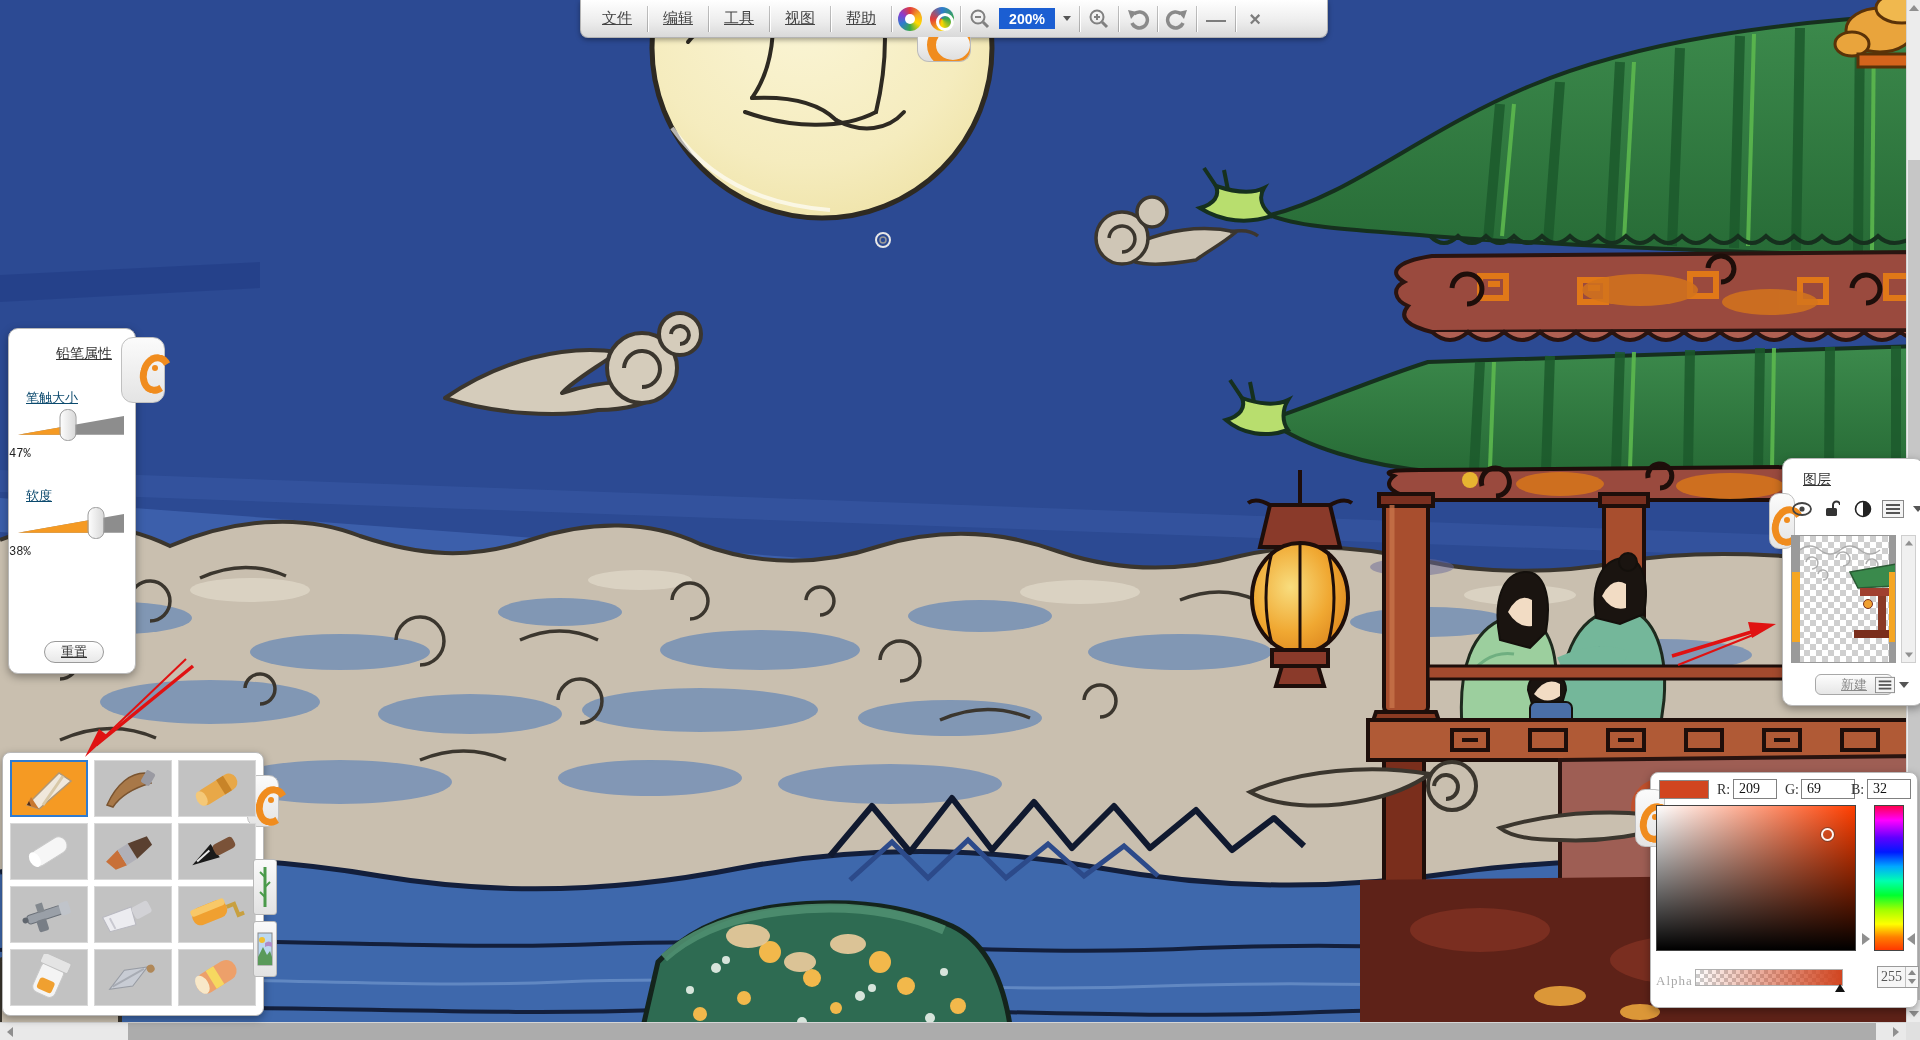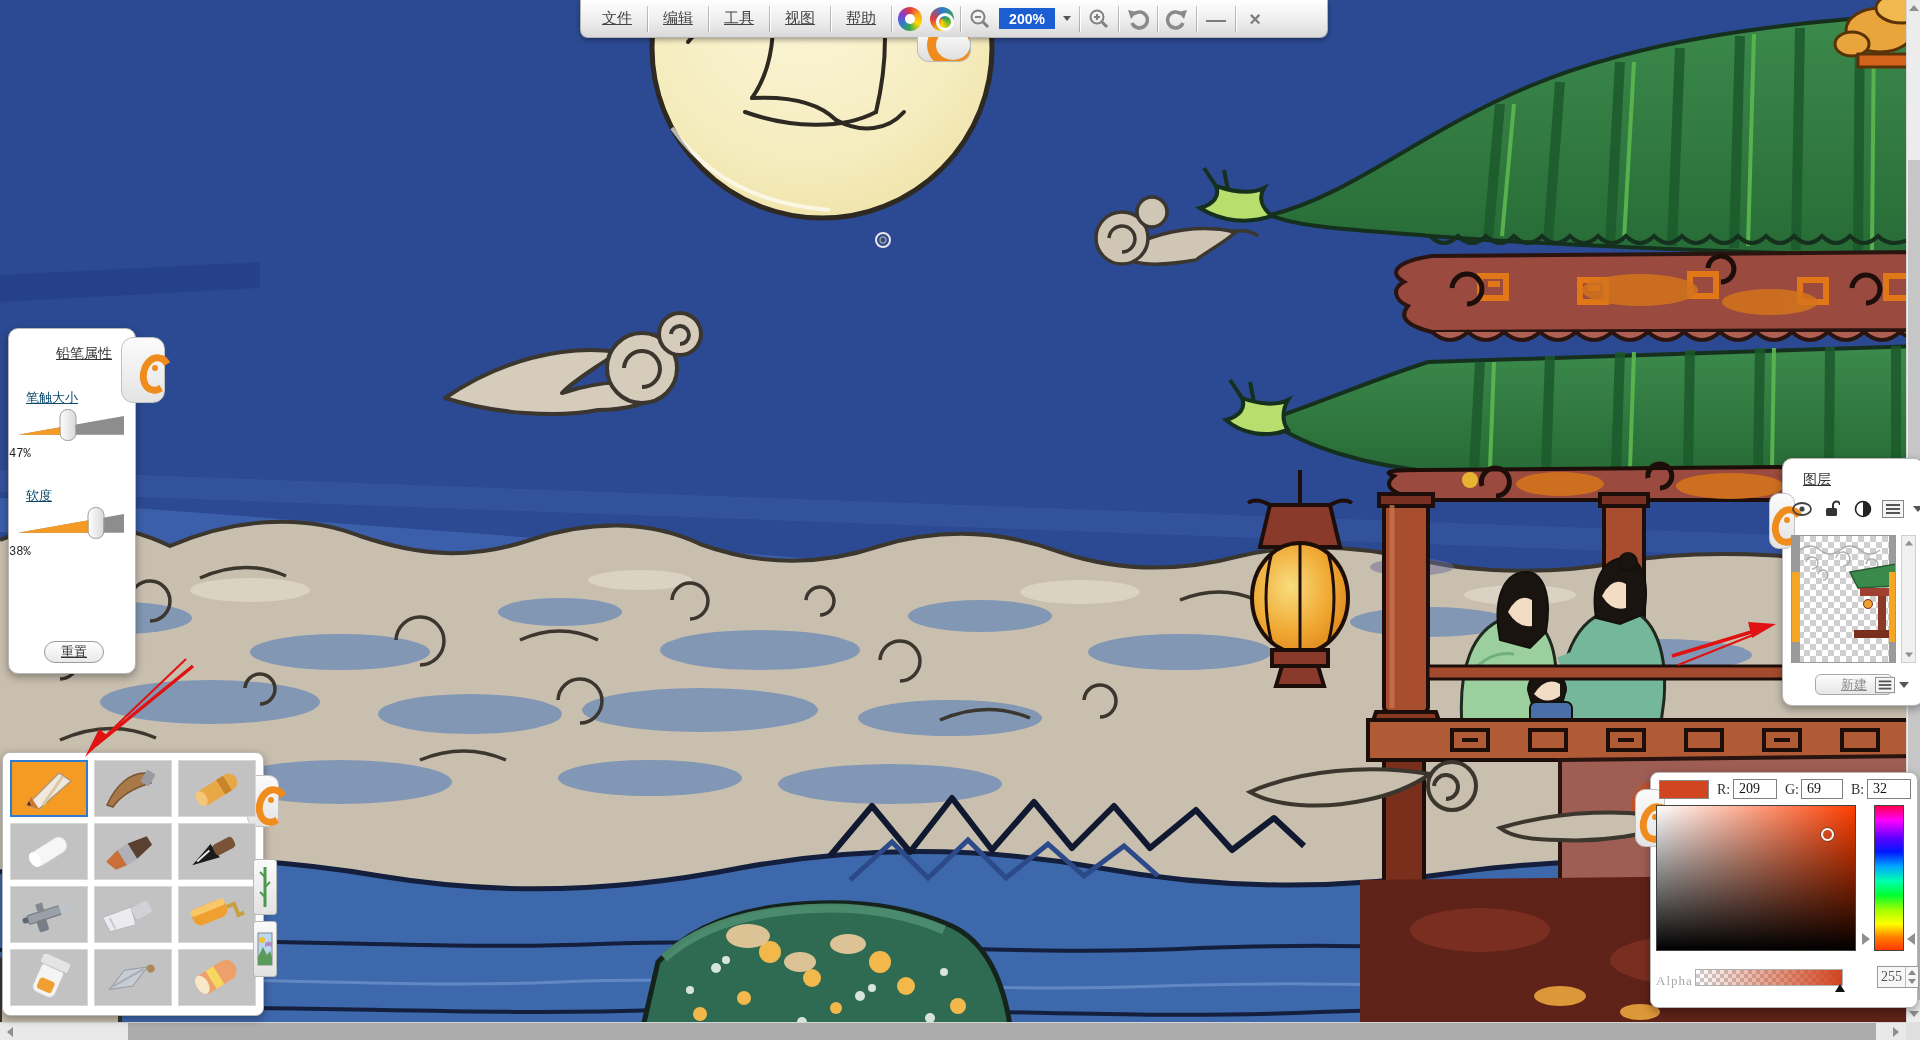--- a/index.html
+++ b/index.html
@@ -761,21 +761,21 @@
 </div>
 
 <div class="panel color-panel">
   <div class="handle-tab" style="left:-16px;top:16px;width:30px;height:58px;border-radius:10px;">
     <div class="crescent" style="left:4px;top:13px;"></div>
   </div>
   <div class="swatch" style="background: rgb(209, 69, 32);"></div>
   <span class="rgb-label" style="left:66px;">R:</span>
   <input class="rgb-input" style="left: 82px;" value="209">
   <span class="rgb-label" style="left:134px;">G:</span>
-  <input class="rgb-input" style="left: 150px; width: 42px;" value="69">
+  <input class="rgb-input" style="left: 150px; width: 54px;" value="69">
   <span class="rgb-label" style="left:200px;">B:</span>
   <input class="rgb-input" style="left: 216px;" value="32">
   <div class="sv-square">
     <div class="sv-cursor"></div>
   </div>
   <div class="hue-bar"></div>
   <div class="hue-mark-l"></div>
   <div class="hue-mark-r"></div>
   <div class="alpha-label">Alpha</div>
   <div class="alpha-bar"></div>

